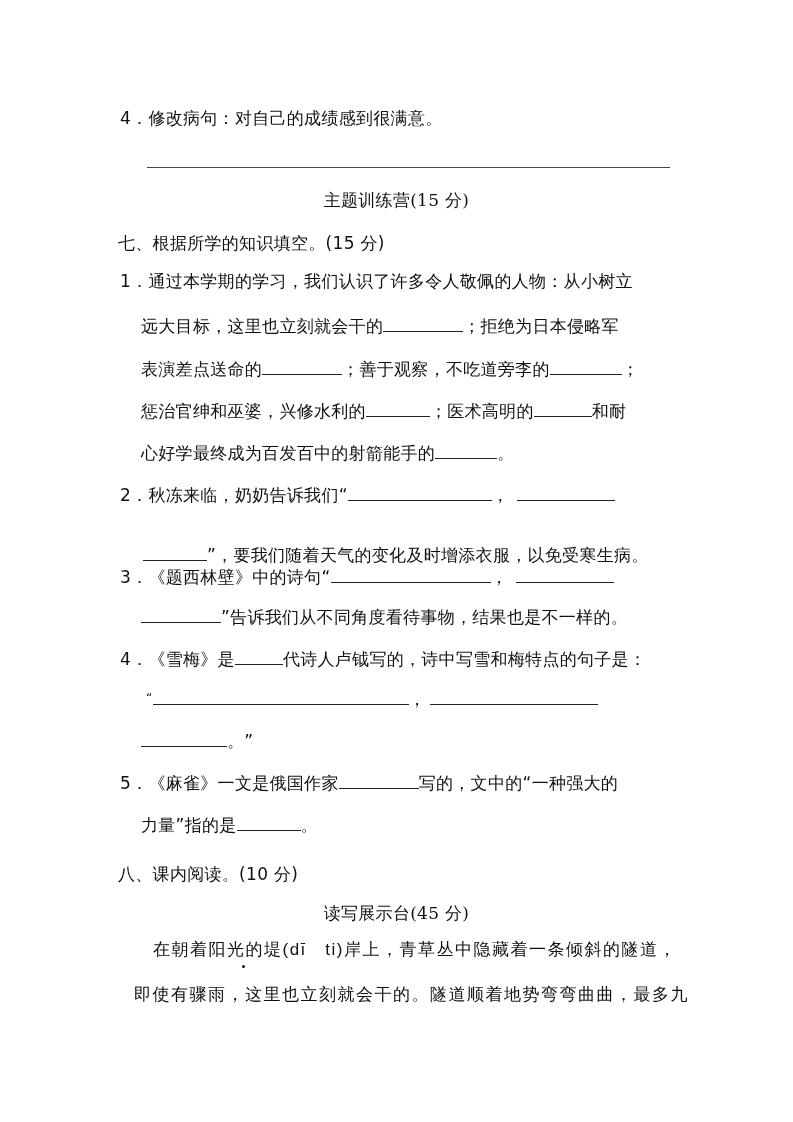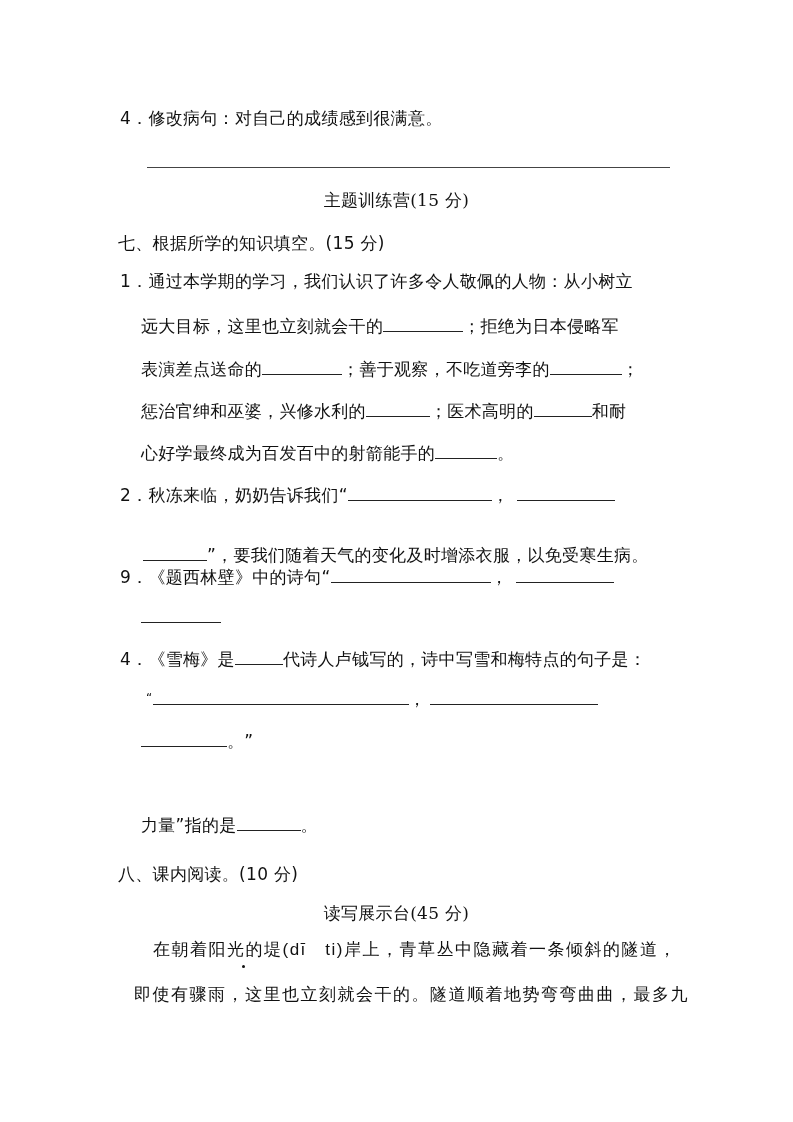--- a/index.html
+++ b/index.html
@@ -41,27 +41,28 @@
 
   <div class="line" style="left:120px; top:271px;">1．通过本学期的学习，我们认识了许多令人敬佩的人物：从小树立</div>
   <div class="line" style="left:141px; top:315px;"><span>远大目标，这里也立刻就会干的</span><span class="blank" style="width:80px;"></span><span>；拒绝为日本侵略军</span></div>
   <div class="line" style="left:141px; top:358px;text-align:right;"><span>表演差点送命的</span><span class="blank" style="width:80px;"></span><span>；善于观察，不吃道旁李的</span><span class="blank" style="width:72px;"></span><span>；</span></div>
   <div class="line" style="left:141px; top:400px;"><span>惩治官绅和巫婆，兴修水利的</span><span class="blank" style="width:64px;"></span><span>；医术高明的</span><span class="blank" style="width:58px;"></span><span>和耐</span></div>
   <div class="line" style="left:141px; top:442px;font-family:Liberation Serif, serif;"><span>心好学最终成为百发百中的射箭能手的</span><span class="blank" style="width:62px;"></span><span>。</span></div>
 
   <div class="line" style="left:120px; top:484px;"><span>2．秋冻来临，奶奶告诉我们“</span><span class="blank" style="width:144px;"></span><span>，</span><span class="blank" style="width:98px; margin-left:8px;"></span></div>
   <div class="line" style="left:143px; top:524px;margin-top:20px;"><span class="blank" style="width:64px;"></span><span>”，要我们随着天气的变化及时增添衣服，以免受寒生病。</span></div>
 
-  <div class="line" style="left:120px; top:566px;"><span>9．《题西林壁》中的诗句“</span><span class="blank" style="width:160px;"></span><span>，</span><span class="blank" style="width:98px; margin-left:8px;"></span></div>
-  <div class="line" style="left:141px; top:606px;"><span class="blank" style="width:80px;"></span></div>
+  <div class="line" style="left:120px; top:566px;"><span>3．《题西林壁》中的诗句“</span><span class="blank" style="width:160px;"></span><span>，</span><span class="blank" style="width:98px; margin-left:8px;"></span></div>
+  <div class="line" style="left:141px; top:606px;"><span class="blank" style="width:80px;"></span><span>”告诉我们从不同角度看待事物，结果也是不一样的。</span></div>
 
   <div class="line" style="left:120px; top:648px;"><span>4．《雪梅》是</span><span class="blank" style="width:48px;"></span><span>代诗人卢钺写的，诗中写雪和梅特点的句子是：</span></div>
   <div class="line" style="left:146px; top:688px;"><span style="font-size:12px; vertical-align:top;">“</span><span class="blank" style="width:256px;"></span><span>，</span><span class="blank" style="width:168px; margin-left:4px;"></span></div>
   <div class="line" style="left:141px; top:730px;"><span class="blank" style="width:86px;"></span><span>。”</span></div>
 
+  <div class="line" style="left:120px; top:772px;"><span>5．《麻雀》一文是俄国作家</span><span class="blank" style="width:80px;"></span><span>写的，文中的“一种强大的</span></div>
   <div class="line" style="left:141px; top:814px;"><span>力量”指的是</span><span class="blank" style="width:64px;"></span><span>。</span></div>
 
   <div class="line center serif" style="top:903px;">读写展示台(45 分)</div>
 
   <div class="line" style="left:118px; top:864px;">八、课内阅读。(10 分)</div>
 
   <div class="line passage" style="left:153px; top:940px;">在朝着阳光的堤(dī　ti)岸上，青草丛中隐藏着一条倾斜的隧道，</div>
   <div class="dot" style="left:242px; top:965px;"></div>
   <div class="line passage" style="left:118px; top:985px;margin-left:16px;">即使有骤雨，这里也立刻就会干的。隧道顺着地势弯弯曲曲，最多九</div>
 

